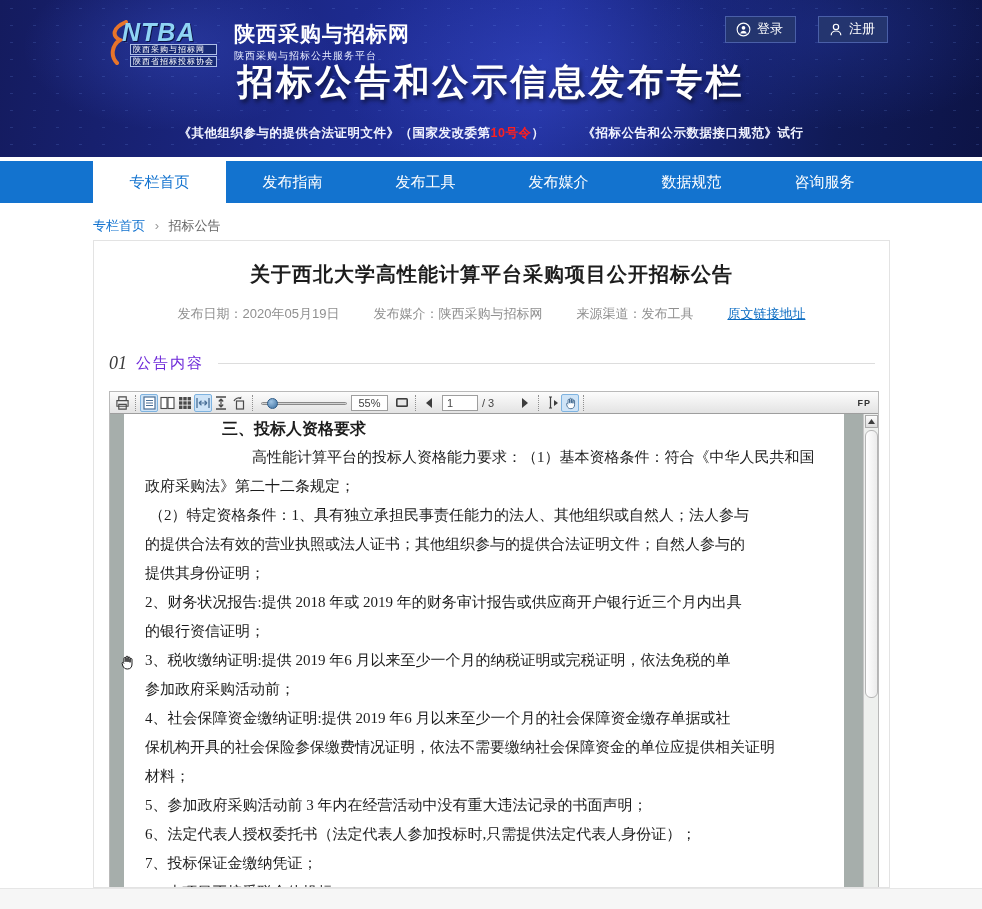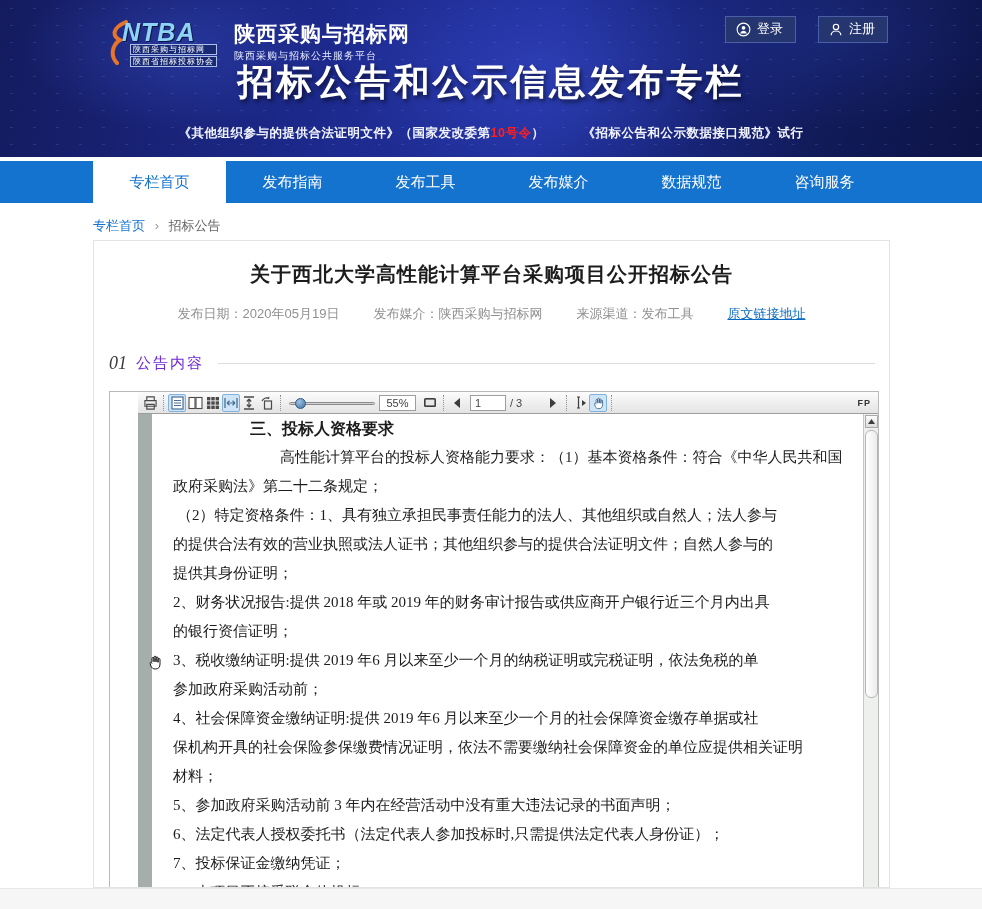--- a/index.html
+++ b/index.html
@@ -48,21 +48,21 @@
   .card { position:absolute; left:93px; top:240px; width:797px; height:648px; background:#fff; border:1px solid #e3e3e3; overflow:hidden; }
   .art-title { position:absolute; left:0; right:0; top:20px; text-align:center; font-size:20px; font-weight:bold; color:#1c1c1c; letter-spacing:1px; }
   .art-meta { position:absolute; left:0; right:0; top:64px; display:flex; justify-content:center; gap:34px; font-size:13px; color:#8f8f8f; }
   .art-meta .link { color:#0a6bc2; text-decoration:underline; cursor:pointer; }
   .sec-head { position:absolute; left:15px; right:14px; top:112px; display:flex; align-items:center; }
   .sec-no { font-family:"Liberation Serif","DejaVu Serif",serif; font-style:italic; font-size:18px; color:#3a3a3a;text-align:center; }
   .sec-title { font-size:15px; color:#6d28d9; margin-left:9px; letter-spacing:2px; }
   .sec-line { flex:1; height:1px; background:#ddd; margin-left:14px; }
 
   
-  .pdf { position:absolute; left:15px; top:150px; width:770px; height:498px; border:1px solid #b9b9b9;padding-left:28px; }
+  .pdf { position:absolute; left:15px; top:150px; width:770px; height:498px; border:1px solid #b9b9b9; }
   .pdf-toolbar { position:relative; height:22px; background:linear-gradient(#fcfcfc,#e3e3e3); border-bottom:1px solid #9e9e9e; display:flex; align-items:center; padding-left:3px; }
   .tb-btn { width:18px; height:18px; display:flex; align-items:center; justify-content:center; border:1px solid transparent; border-radius:2px; color:#4a4a4a; cursor:pointer; flex:none; }
   .tb-btn.sel { background:#cfe4f7; border-color:#7eb3e0; }
   .tb-sep { width:1px; height:16px; border-left:1px dotted #8f8f8f; margin:0 4px; flex:none; }
   .tb-slider { position:relative; width:86px; height:14px; margin:0 4px; flex:none; cursor:pointer; }
   .tb-slider .track { position:absolute; left:0; right:0; top:6px; height:3px; background:linear-gradient(#bdbdbd,#e8e8e8); border:1px solid #8a8a8a; border-radius:2px; }
   .tb-slider .handle { position:absolute; left:6px; top:2px; width:11px; height:11px; border-radius:50%; background:radial-gradient(circle at 35% 30%, #9fc4e4, #3c6f9f); border:1px solid #2d5a85; }
   .tb-box { height:16px; background:#fff; border:1px solid #9e9e9e; font-size:11px; color:#444; display:flex; align-items:center; flex:none; }
   .zoom-box { width:37px; justify-content:center; margin-right:5px; }
   .page-box { width:36px; padding-left:4px; margin:0 4px; }

